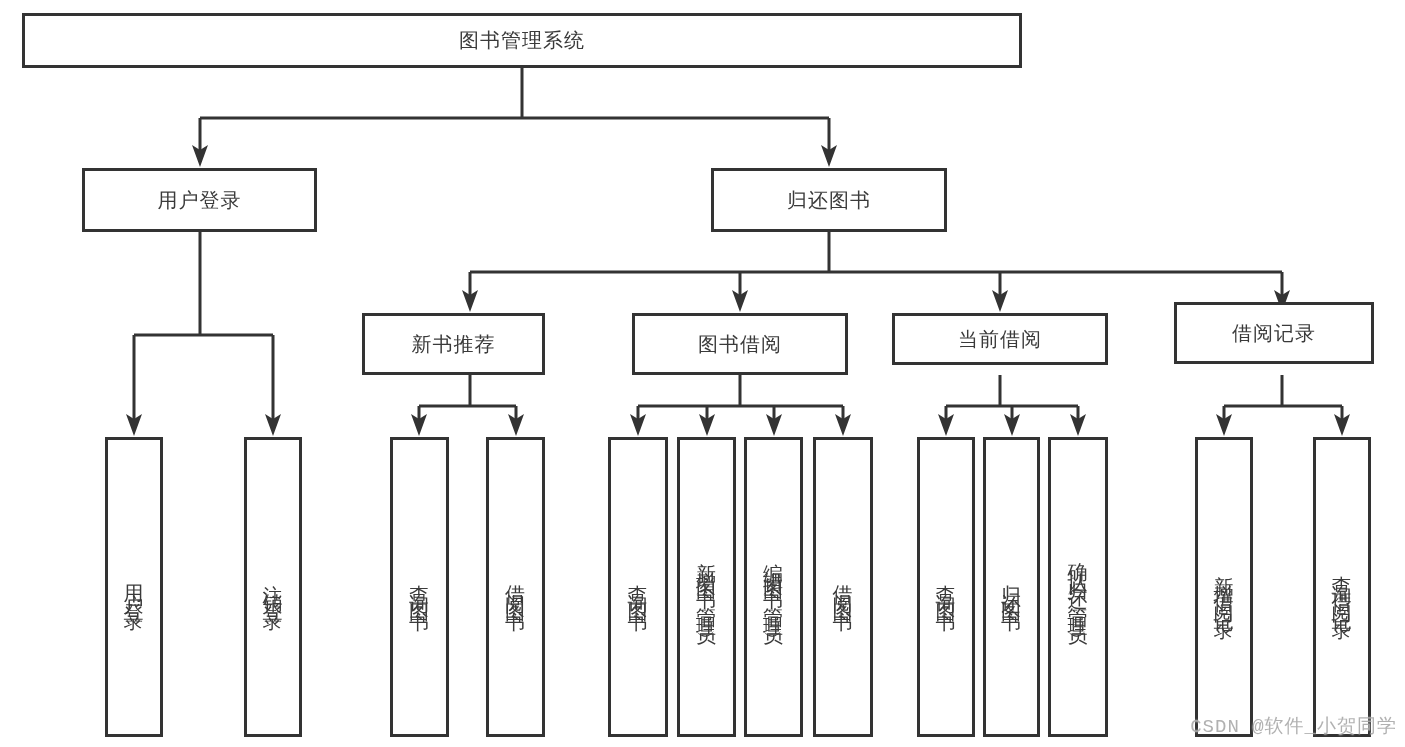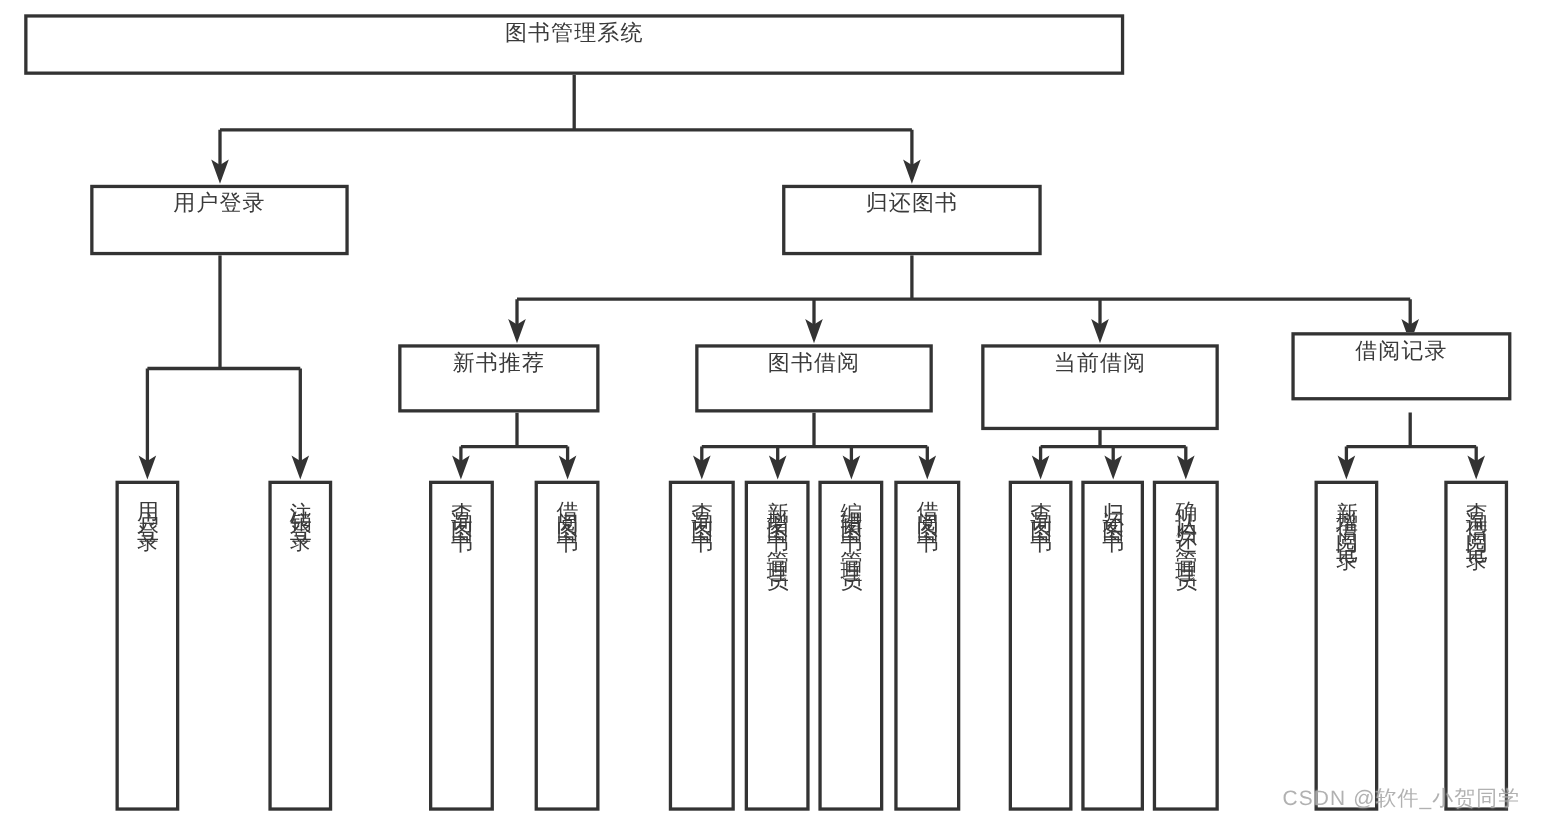--- a/index.html
+++ b/index.html
@@ -15,20 +15,21 @@
     position: absolute;
     left: 0; top: 0;
     width: 1405px; height: 747px;
   }
   .box {
     position: absolute;
     box-sizing: border-box;
     background: #ffffff;
     border: 3px solid #333333;
     display: flex;
+    align-items: center;
     justify-content: center;
   }
   .hlabel {
     font-size: 20px;
     color: #3a3a3a;
     letter-spacing: 1px;
     white-space: nowrap;
   }
   .vlabel {
     writing-mode: vertical-rl;
@@ -36,28 +37,29 @@
     text-orientation: mixed;
     -webkit-text-orientation: mixed;
     font-size: 20px;
     line-height: 1.1;
     letter-spacing: 9px;
     color: #3a3a3a;
     white-space: nowrap;
   }
   #watermark {
     position: absolute;
-    right: 23px;
+    right: 8px;
     bottom: 8px;
     font-size: 19px;
     letter-spacing: 1px;
     color: rgba(163,163,163,0.85);
     text-shadow: 0 0 2px rgba(255,255,255,0.8);
     z-index: 10;
     white-space: nowrap;
+    font-family: Liberation Mono, monospace;
   }
 </style>
 </head>
 <body>
 
 <div id="canvas">
 
   <svg id="connectors" viewBox="0 0 1405 747" xmlns="http://www.w3.org/2000/svg">
     <g stroke="#333333" stroke-width="3" fill="none">
 
@@ -108,21 +110,21 @@
   <div class="box" style="left:711px;top:168px;width:236px;height:64px">
     <span class="hlabel">归还图书</span>
   </div>
 
   <div class="box" style="left:362px;top:313px;width:183px;height:62px">
     <span class="hlabel">新书推荐</span>
   </div>
   <div class="box" style="left:632px;top:313px;width:216px;height:62px">
     <span class="hlabel">图书借阅</span>
   </div>
-  <div class="box" style="left:892px;top:313px;width:216px;height:78px">
+  <div class="box" style="left:892px;top:313px;width:216px;height:52px">
     <span class="hlabel">当前借阅</span>
   </div>
   <div class="box" style="left:1174px;top:302px;width:200px;height:62px">
     <span class="hlabel">借阅记录</span>
   </div>
 
   <div class="box" style="left:105px;top:437px;width:58px;height:300px">
     <span class="vlabel">用户登录</span>
   </div>
   <div class="box" style="left:244px;top:437px;width:58px;height:300px">

